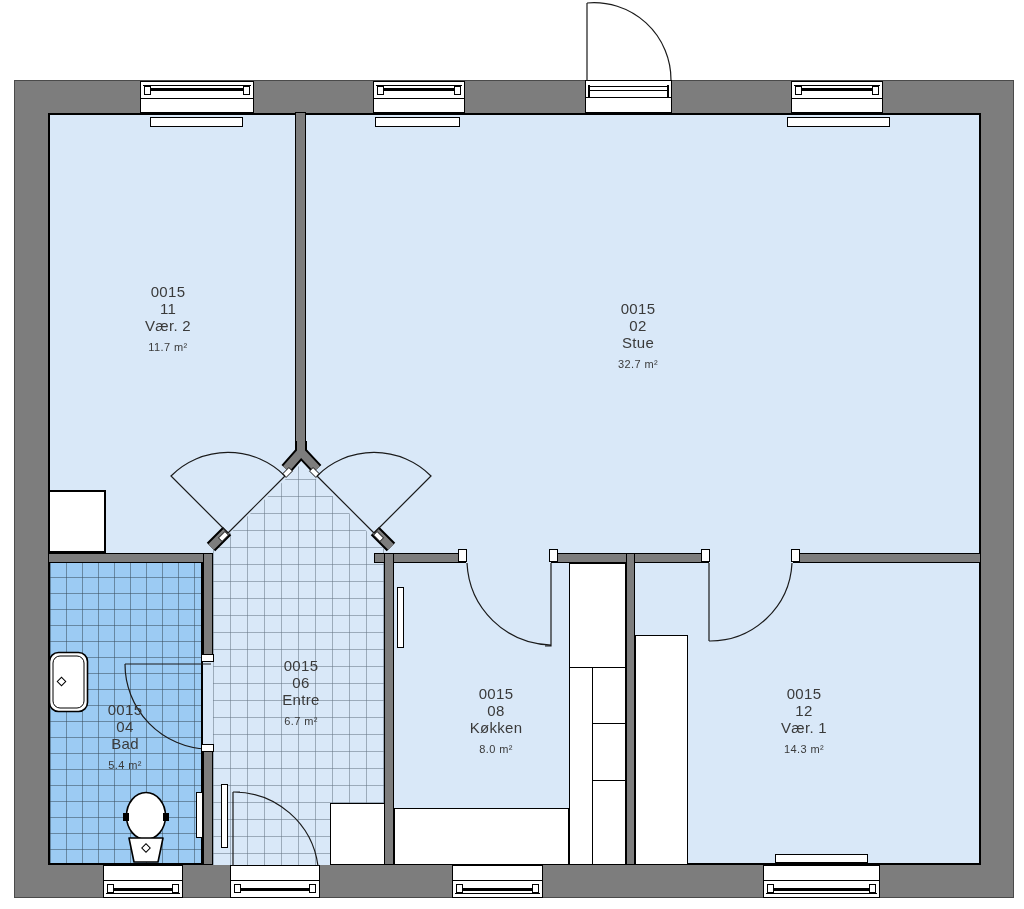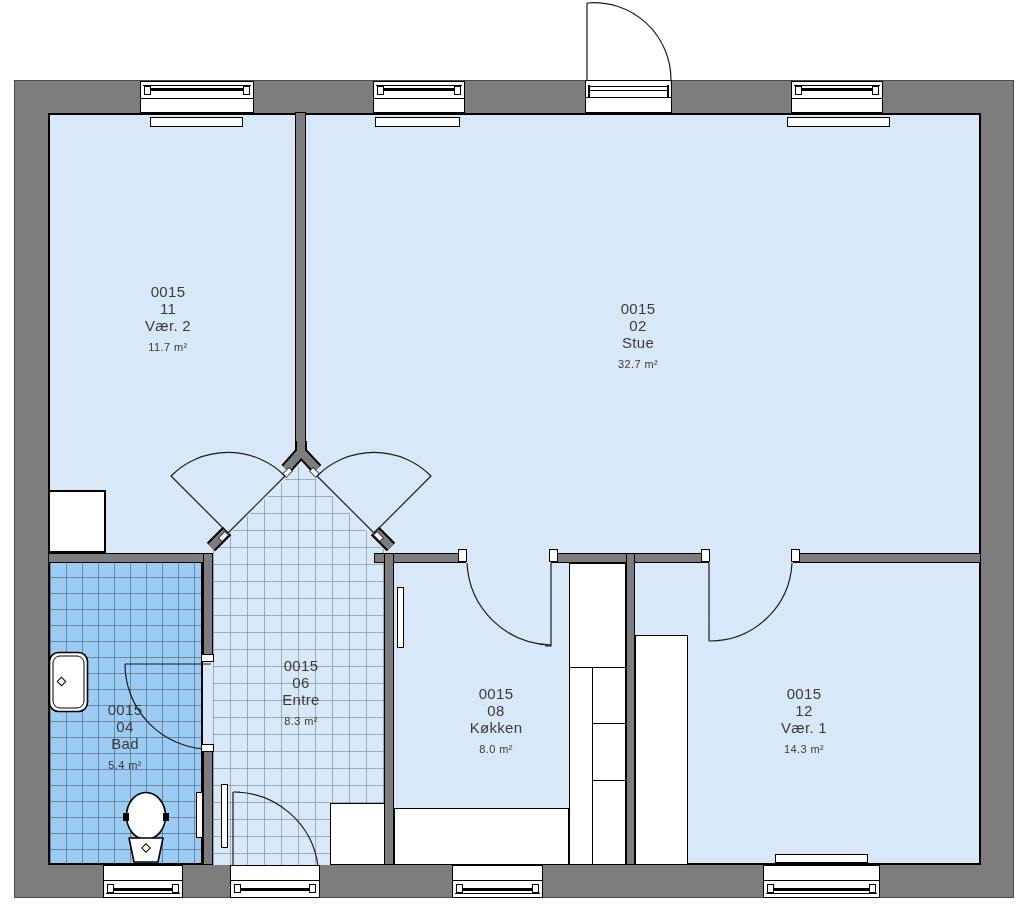--- a/index.html
+++ b/index.html
@@ -205,21 +205,21 @@
   <div class="abs room-label" style="left:55px;top:701px">
     <div>0015</div>
     <div>04</div>
     <div>Bad</div>
     <div class="area">5.4 m²</div>
   </div>
   <div class="abs room-label" style="left:231px;top:657px">
     <div>0015</div>
     <div>06</div>
     <div>Entre</div>
-    <div class="area">8.3 m²</div>
+    <div class="area">6.7 m²</div>
   </div>
   <div class="abs room-label" style="left:426px;top:685px">
     <div>0015</div>
     <div>08</div>
     <div>Køkken</div>
     <div class="area">8.0 m²</div>
   </div>
   <div class="abs room-label" style="left:734px;top:685px">
     <div>0015</div>
     <div>12</div>

